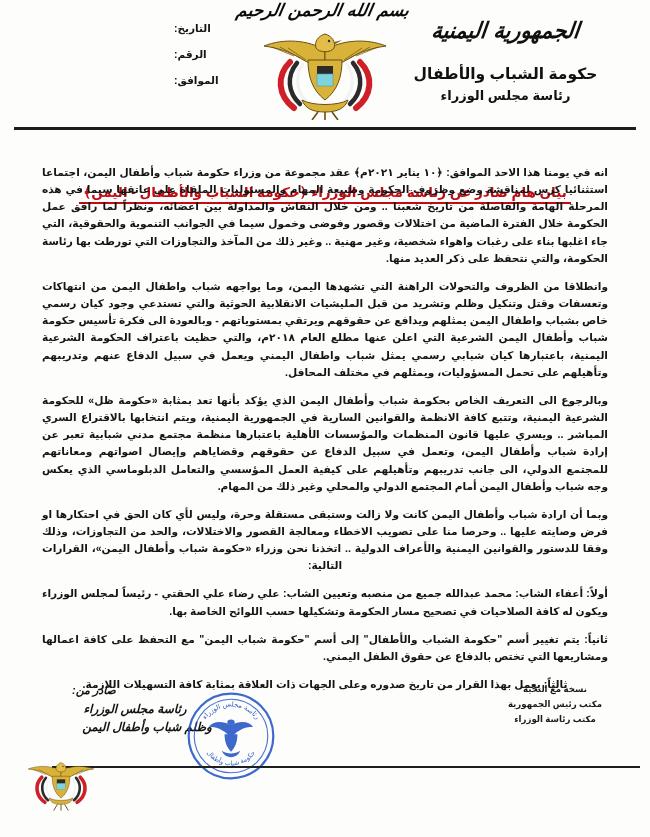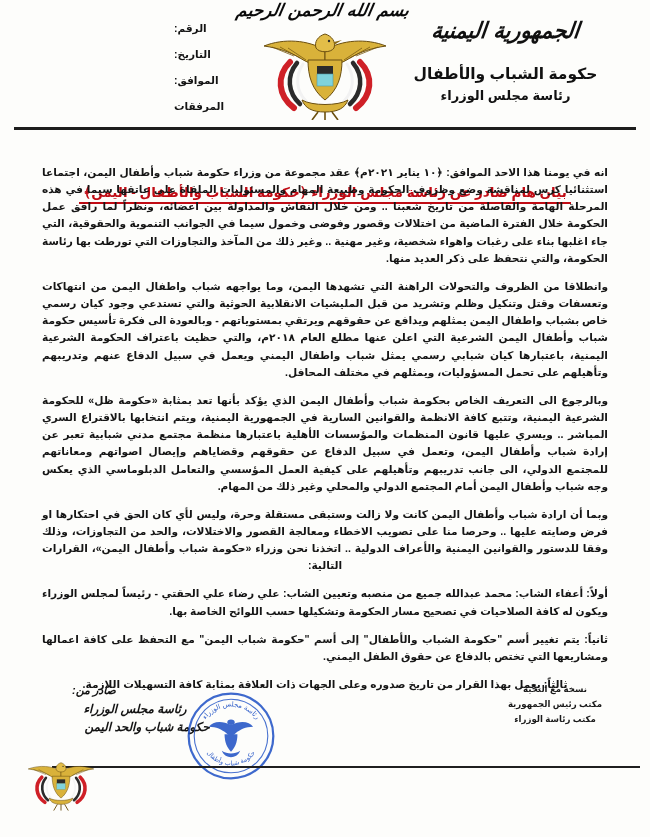--- a/index.html
+++ b/index.html
@@ -268,24 +268,23 @@
         <path d="M58 40 C58 56 62 70 75 80 C88 70 92 56 92 40 Z" fill="#d9b23a" stroke="#6b4f10" stroke-width="1"></path>
         <rect x="67" y="46" width="16" height="8" fill="#2b2b2b"></rect>
         <rect x="67" y="54" width="16" height="12" fill="#7fd3dd" stroke="#4f9aa5" stroke-width="0.6"></rect>
 
         <path d="M52 80 C62 86 88 86 98 80 C95 88 88 92 75 92 C62 92 55 88 52 80 Z" fill="#d9b23a" stroke="#6b4f10" stroke-width="1"></path>
         <path d="M68 92 L62 100 M82 92 L88 100 M75 92 L75 100" stroke="#6b4f10" stroke-width="1.6" fill="none"></path>
       </svg>
     </div>
 
     <div class="hdr-left">
+      <div class="meta-row">التاريخ:</div>
       <div class="meta-row">الرقم:</div>
-      <div class="meta-row">التاريخ:</div>
       <div class="meta-row">الموافق:</div>
-      <div class="meta-row">المرفقات</div>
     </div>
   </div>
 
   <div class="top-rule"></div>
 
   <div class="title-band">
     <span class="doc-title">بيان هام صادر عن رئاسة مجلس الوزراء  ﴿حكومة الشباب والأطفال - اليمن﴾</span>
   </div>
 
   <div class="body-wrap">
@@ -303,21 +302,21 @@
 
     <div class="cc-block">
       <div>نسخة مع التحية</div>
       <div>مكتب رئيس الجمهورية</div>
       <div>مكتب رئاسة الوزراء</div>
     </div>
 
     <div class="issuer-block">
       <div class="issuer-label">صادر من:</div>
       <div class="issuer-l1">رئاسة مجلس الوزراء</div>
-      <div class="issuer-l2">حكومة شباب والحد اليمن</div>
+      <div class="issuer-l2">وظلم شباب وأطفال اليمن</div>
     </div>
   </div>
 
   <svg class="stamp" viewBox="0 0 100 100">
     <circle cx="50" cy="50" r="46" fill="none" stroke="#1c4fc4" stroke-width="2.4" opacity="0.85"></circle>
     <circle cx="50" cy="50" r="40" fill="none" stroke="#1c4fc4" stroke-width="1.2" opacity="0.8"></circle>
     <path id="arcTop" d="M16 52 A34 34 0 0 1 84 52" fill="none"></path>
     <path id="arcBot" d="M18 50 A32 32 0 0 0 82 50" fill="none"></path>
     <text font-size="7.5" fill="#1c4fc4" opacity="0.9" font-family="'Liberation Sans', sans-serif">
       <textPath href="#arcTop" startOffset="50%" text-anchor="middle">رئاسة مجلس الوزراء</textPath>

